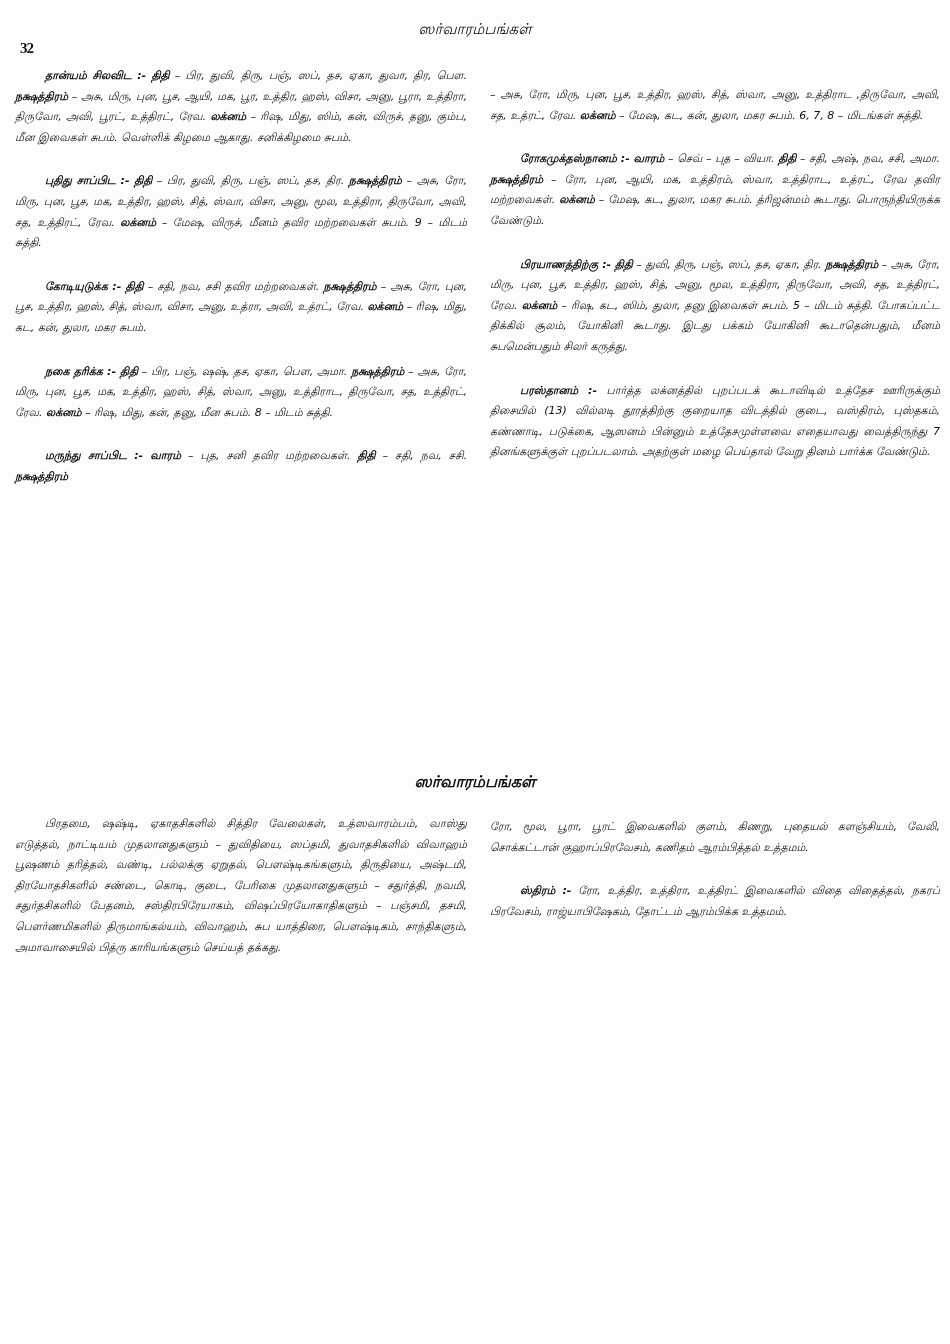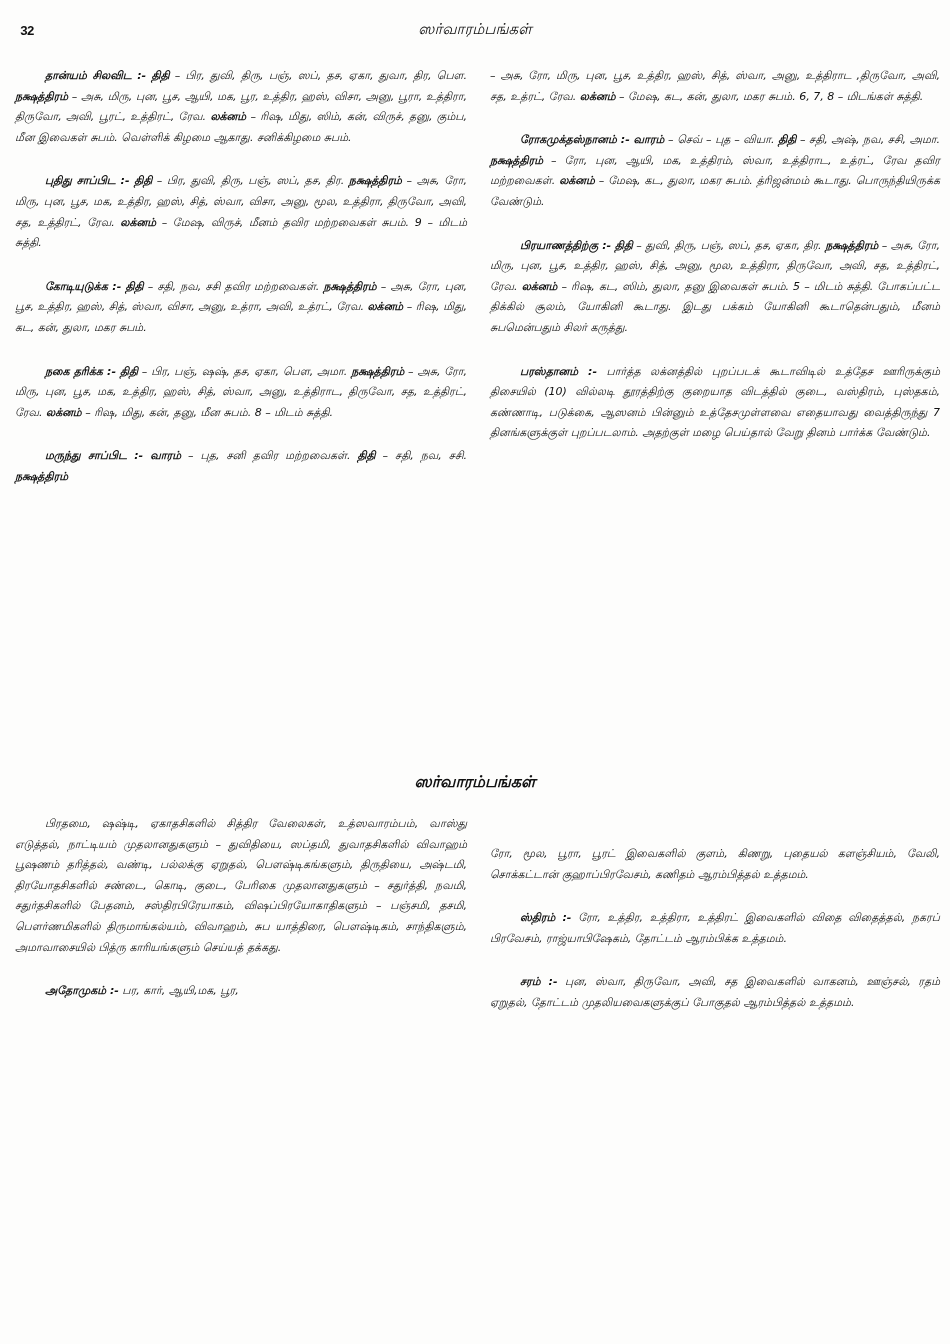--- a/index.html
+++ b/index.html
@@ -20,24 +20,24 @@
       left: 0; top: 0;
       width: 950px; height: 1344px;
       background: #fdfdfc;
     }
     .running-head {
       position: absolute;
       top: 18px; left: 0; width: 950px; height: 30px;
     }
     .page-number {
       position: absolute;
-      left: 20px; top: 6px;
-      font-family: Liberation Mono, monospace;
+      left: 20px; top: 22px;
+      font-family: Liberation Serif, serif;
       font-weight: bold;
-      font-size: 13px;
+      font-size: 15px;
       letter-spacing: -1px;
     }
     .running-title {
       position: absolute;
       left: 0; width: 950px; top: 2px;
       text-align: center;
       font-size: 15px;
       font-style: italic;
     }
     .col {
@@ -47,39 +47,39 @@
       line-height: 20.6px;
       text-align: justify;
       font-style: italic;
     }
     .col.left  { left: 15px; }
     .col.right { left: 490px; width: 450px; }
     .para {
       margin: 0 0 23px 0;
       text-indent: 30px;
     }
-    .para.cont { text-indent: 0; }
+    .para.cont { text-indent: 0; margin-top: 19px; }
     .lead {
       font-weight: bold;
     }
     .kw {
       font-weight: bold;
     }
     .section-title {
       position: absolute;
       top: 772px; left: 0; width: 950px;
       text-align: center;
       font-size: 16px;
       font-weight: bold;
       font-style: italic;
     }
     .sec1-left  { top: 66px; }
     .sec1-right { top: 66px; }
     .sec2-left  { top: 814px; }
-    .sec2-right { top: 844px; }
+    .sec2-right { top: 798px; }
   </style>
 </head>
 <body>
 
 <div class="page">
 
   <div class="running-head">
     <span class="page-number">32</span>
     <span class="running-title">ஸர்வாரம்பங்கள்</span>
   </div>
@@ -89,29 +89,27 @@
       <p class="para"><span class="lead">புதிது சாப்பிட :-</span> <span class="kw">திதி</span><span> – பிர, துவி, திரு, பஞ், ஸப், தச, திர. </span><span class="kw">நக்ஷத்திரம்</span><span> – அசு, ரோ, மிரு, புன, பூச, மக, உத்திர, ஹஸ், சித், ஸ்வா, விசா, அனு, மூல, உத்திரா, திருவோ, அவி, சத, உத்திரட், ரேவ. </span><span class="kw">லக்னம்</span><span> – மேஷ, விருச், மீனம் தவிர மற்றவைகள் சுபம். 9 – மிடம் சுத்தி.</span></p>
       <p class="para"><span class="lead">கோடியுடுக்க :-</span> <span class="kw">திதி</span><span> – சதி, நவ, சசி தவிர மற்றவைகள். </span><span class="kw">நக்ஷத்திரம்</span><span> – அசு, ரோ, புன, பூச, உத்திர, ஹஸ், சித், ஸ்வா, விசா, அனு, உத்ரா, அவி, உத்ரட், ரேவ. </span><span class="kw">லக்னம்</span><span> – ரிஷ, மிது, கட, கன், துலா, மகர சுபம்.</span></p>
       <p class="para"><span class="lead">நகை தரிக்க :-</span> <span class="kw">திதி</span><span> – பிர, பஞ், ஷஷ், தச, ஏகா, பௌ, அமா. </span><span class="kw">நக்ஷத்திரம்</span><span> – அசு, ரோ, மிரு, புன, பூச, மக, உத்திர, ஹஸ், சித், ஸ்வா, அனு, உத்திராட, திருவோ, சத, உத்திரட், ரேவ. </span><span class="kw">லக்னம்</span><span> – ரிஷ, மிது, கன், தனு, மீன சுபம். 8 – மிடம் சுத்தி.</span></p>
       <p class="para"><span class="lead">மருந்து சாப்பிட :-</span> <span class="kw">வாரம்</span><span> – புத, சனி தவிர மற்றவைகள். </span><span class="kw">திதி</span><span> – சதி, நவ, சசி. </span><span class="kw">நக்ஷத்திரம்</span></p>
     </div>
 
   <div class="col right sec1-right">
       <p class="para cont"><span>– அசு, ரோ, மிரு, புன, பூச, உத்திர, ஹஸ், சித், ஸ்வா, அனு, உத்திராட ,திருவோ, அவி, சத, உத்ரட், ரேவ. </span><span class="kw">லக்னம்</span><span> – மேஷ, கட, கன், துலா, மகர சுபம். 6, 7, 8 – மிடங்கள் சுத்தி.</span></p>
       <p class="para"><span class="lead">ரோகமுக்தஸ்நானம் :-</span> <span class="kw">வாரம்</span><span> – செவ் – புத – வியா. </span><span class="kw">திதி</span><span> – சதி, அஷ், நவ, சசி, அமா. </span><span class="kw">நக்ஷத்திரம்</span><span> – ரோ, புன, ஆயி, மக, உத்திரம், ஸ்வா, உத்திராட, உத்ரட், ரேவ தவிர மற்றவைகள். </span><span class="kw">லக்னம்</span><span> – மேஷ, கட, துலா, மகர சுபம். த்ரிஜன்மம் கூடாது. பொருந்தியிருக்க வேண்டும்.</span></p>
       <p class="para"><span class="lead">பிரயாணத்திற்கு :-</span> <span class="kw">திதி</span><span> – துவி, திரு, பஞ், ஸப், தச, ஏகா, திர. </span><span class="kw">நக்ஷத்திரம்</span><span> – அசு, ரோ, மிரு, புன, பூச, உத்திர, ஹஸ், சித், அனு, மூல, உத்திரா, திருவோ, அவி, சத, உத்திரட், ரேவ. </span><span class="kw">லக்னம்</span><span> – ரிஷ, கட, ஸிம், துலா, தனு இவைகள் சுபம். 5 – மிடம் சுத்தி. போகப்பட்ட திக்கில் சூலம், யோகினி கூடாது. இடது பக்கம் யோகினி கூடாதென்பதும், மீனம் சுபமென்பதும் சிலர் கருத்து.</span></p>
-      <p class="para"><span class="lead">பரஸ்தானம் :-</span> <span> பார்த்த லக்னத்தில் புறப்படக் கூடாவிடில் உத்தேச ஊரிருக்கும் திசையில் (10) வில்லடி தூரத்திற்கு குறையாத விடத்தில் குடை, வஸ்திரம், புஸ்தகம், கண்ணாடி, படுக்கை, ஆஸனம் பின்னும் உத்தேசமுள்ளவை எதையாவது வைத்திருந்து 7 தினங்களுக்குள் புறப்படலாம். அதற்குள் மழை பெய்தால் வேறு தினம் பார்க்க வேண்டும்.</span></p>
+      <p class="para"><span class="lead">பரஸ்தானம் :-</span> <span> பார்த்த லக்னத்தில் புறப்படக் கூடாவிடில் உத்தேச ஊரிருக்கும் திசையில் (13) வில்லடி தூரத்திற்கு குறையாத விடத்தில் குடை, வஸ்திரம், புஸ்தகம், கண்ணாடி, படுக்கை, ஆஸனம் பின்னும் உத்தேசமுள்ளவை எதையாவது வைத்திருந்து 7 தினங்களுக்குள் புறப்படலாம். அதற்குள் மழை பெய்தால் வேறு தினம் பார்க்க வேண்டும்.</span></p>
     </div>
 
   <div class="section-title">ஸர்வாரம்பங்கள்</div>
 
   <div class="col left sec2-left">
       <p class="para"><span>பிரதமை, ஷஷ்டி, ஏகாதசிகளில் சித்திர வேலைகள், உத்ஸவாரம்பம், வாஸ்து எடுத்தல், நாட்டியம் முதலானதுகளும் – துவிதியை, ஸப்தமி, துவாதசிகளில் விவாஹம் பூஷணம் தரித்தல், வண்டி, பல்லக்கு ஏறுதல், பௌஷ்டிகங்களும், திருதியை, அஷ்டமி, திரயோதசிகளில் சண்டை, கொடி, குடை, பேரிகை முதலானதுகளும் – சதுர்த்தி, நவமி, சதுர்தசிகளில் பேதனம், சஸ்திரபிரேயாகம், விஷப்பிரயோகாதிகளும் – பஞ்சமி, தசமி, பௌர்ணமிகளில் திருமாங்கல்யம், விவாஹம், சுப யாத்திரை, பௌஷ்டிகம், சாந்திகளும், அமாவாசையில் பித்ரு காரியங்களும் செய்யத் தக்கது.</span></p>
-      <p class="para"><span class="lead">அதோமுகம் :-</span> <span> பர, கார், ஆயி,மக, பூர,</span></p>
     </div>
 
   <div class="col right sec2-right">
       <p class="para cont"><span>ரோ, மூல, பூரா, பூரட் இவைகளில் குளம், கிணறு, புதையல் களஞ்சியம், வேலி, சொக்கட்டான் குஹாப்பிரவேசம், கணிதம் ஆரம்பித்தல் உத்தமம்.</span></p>
       <p class="para"><span class="lead">ஸ்திரம் :-</span> <span> ரோ, உத்திர, உத்திரா, உத்திரட் இவைகளில் விதை விதைத்தல், நகரப் பிரவேசம், ராஜ்யாபிஷேகம், தோட்டம் ஆரம்பிக்க உத்தமம்.</span></p>
-      <p class="para"><span class="lead">சரம் :-</span> <span> புன, ஸ்வா, திருவோ, அவி, சத இவைகளில் வாகனம், ஊஞ்சல், ரதம் ஏறுதல், தோட்டம் முதலியவைகளுக்குப் போகுதல் ஆரம்பித்தல் உத்தமம்.</span></p>
     </div>
 
 </div>
 
 </body></html>

